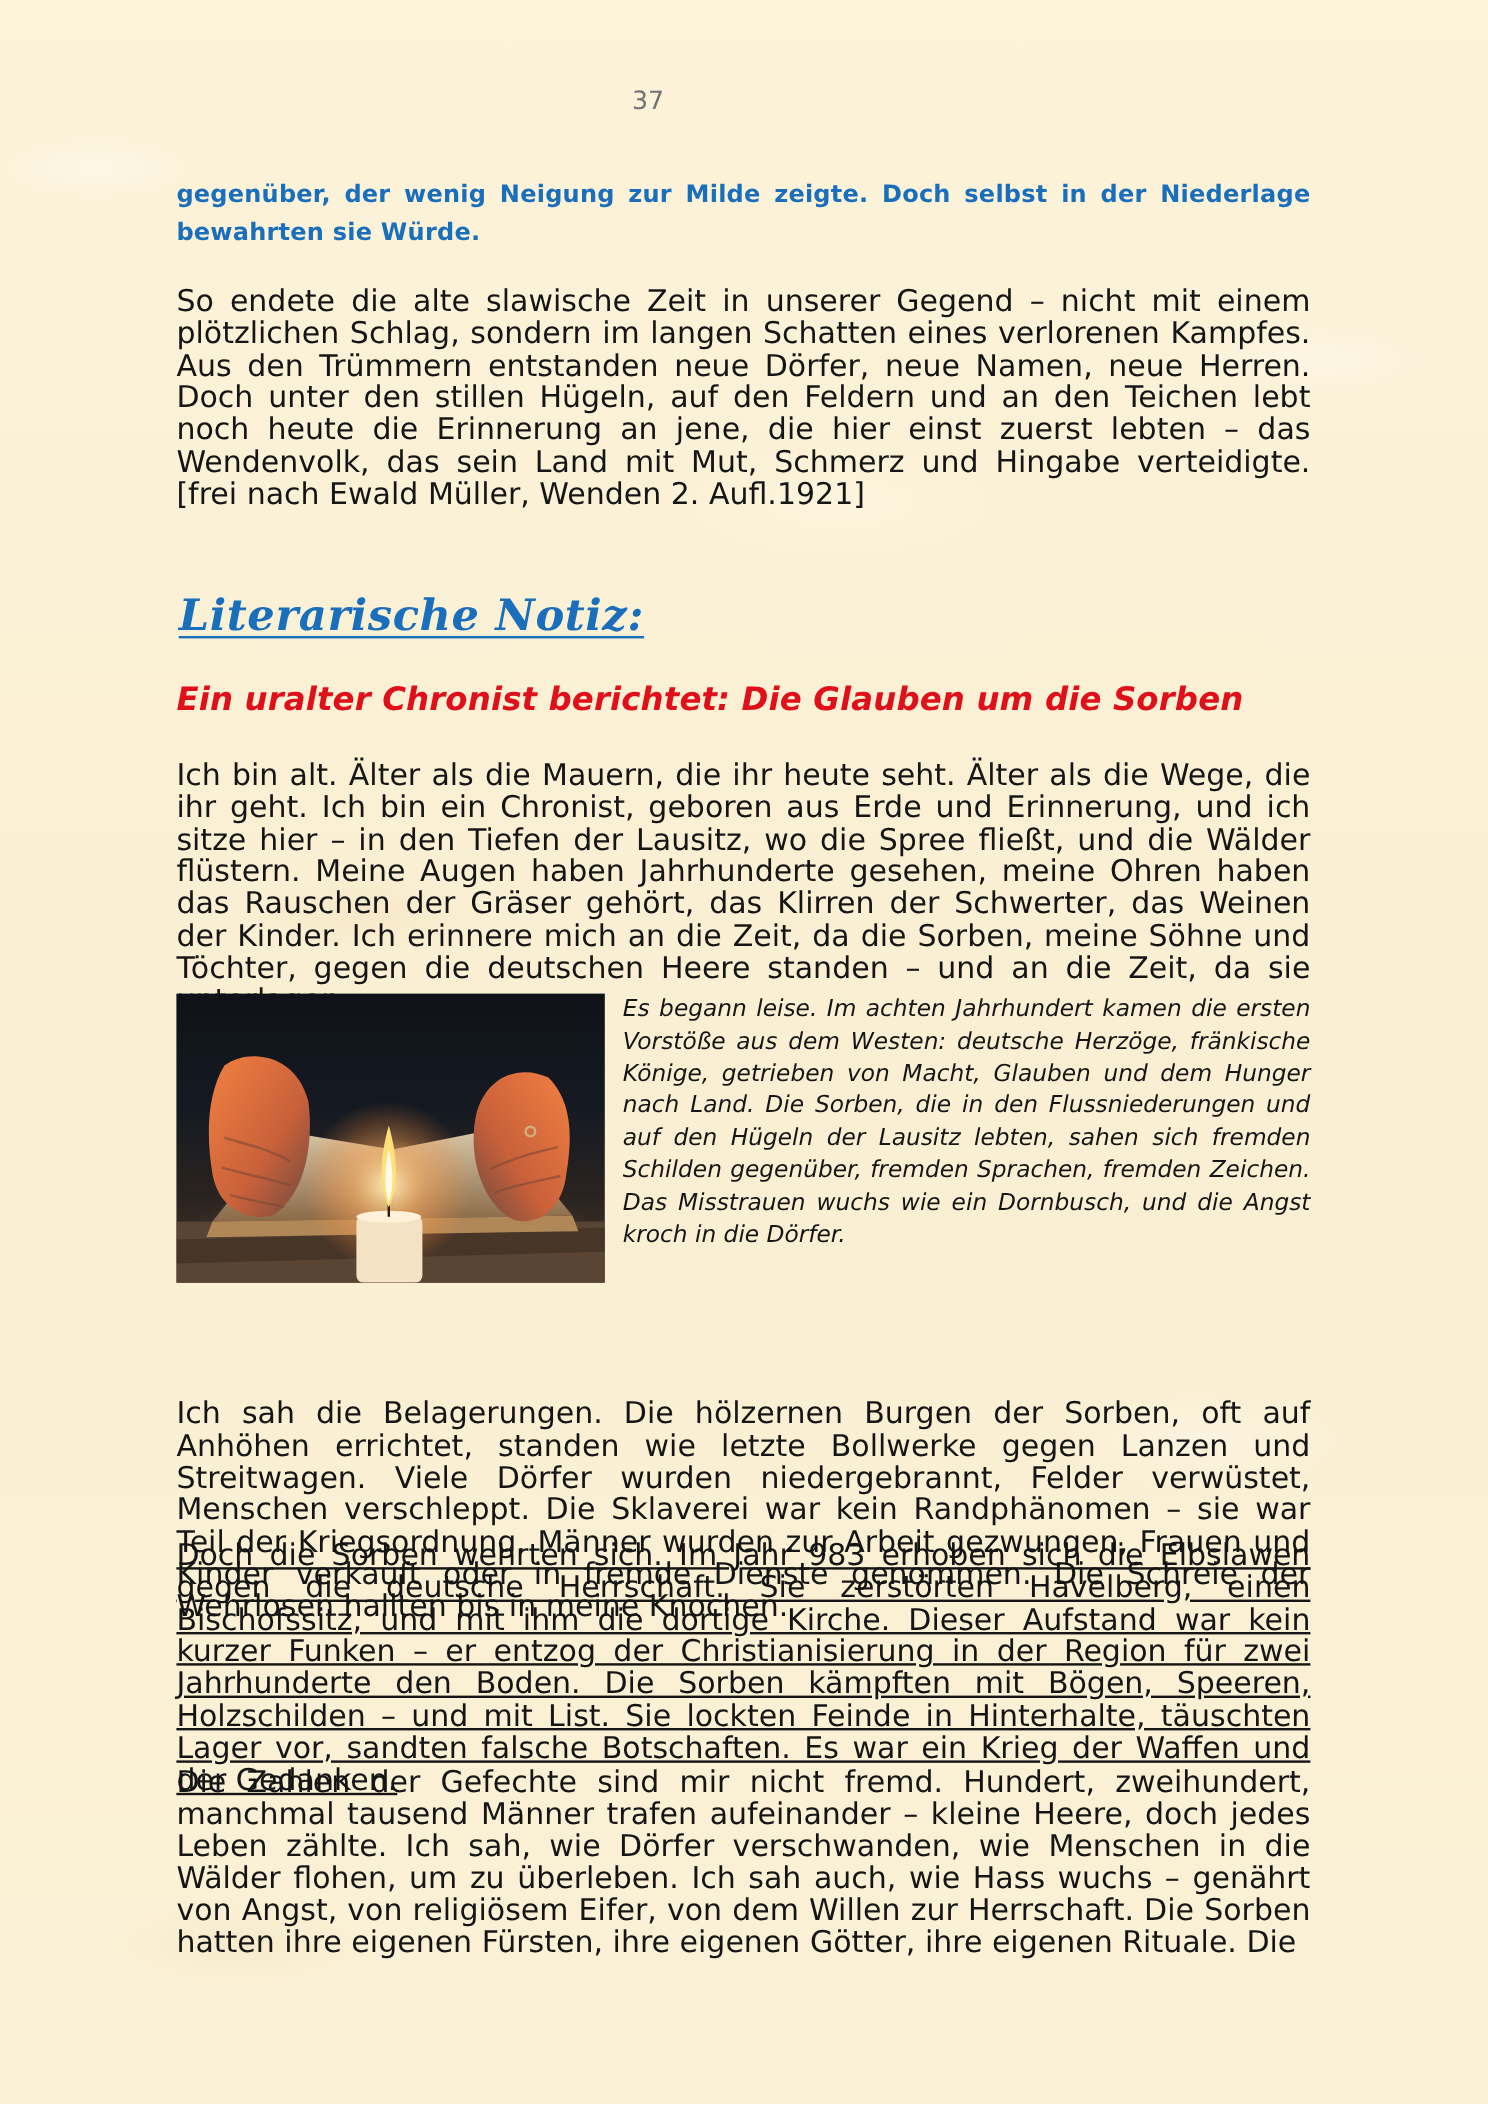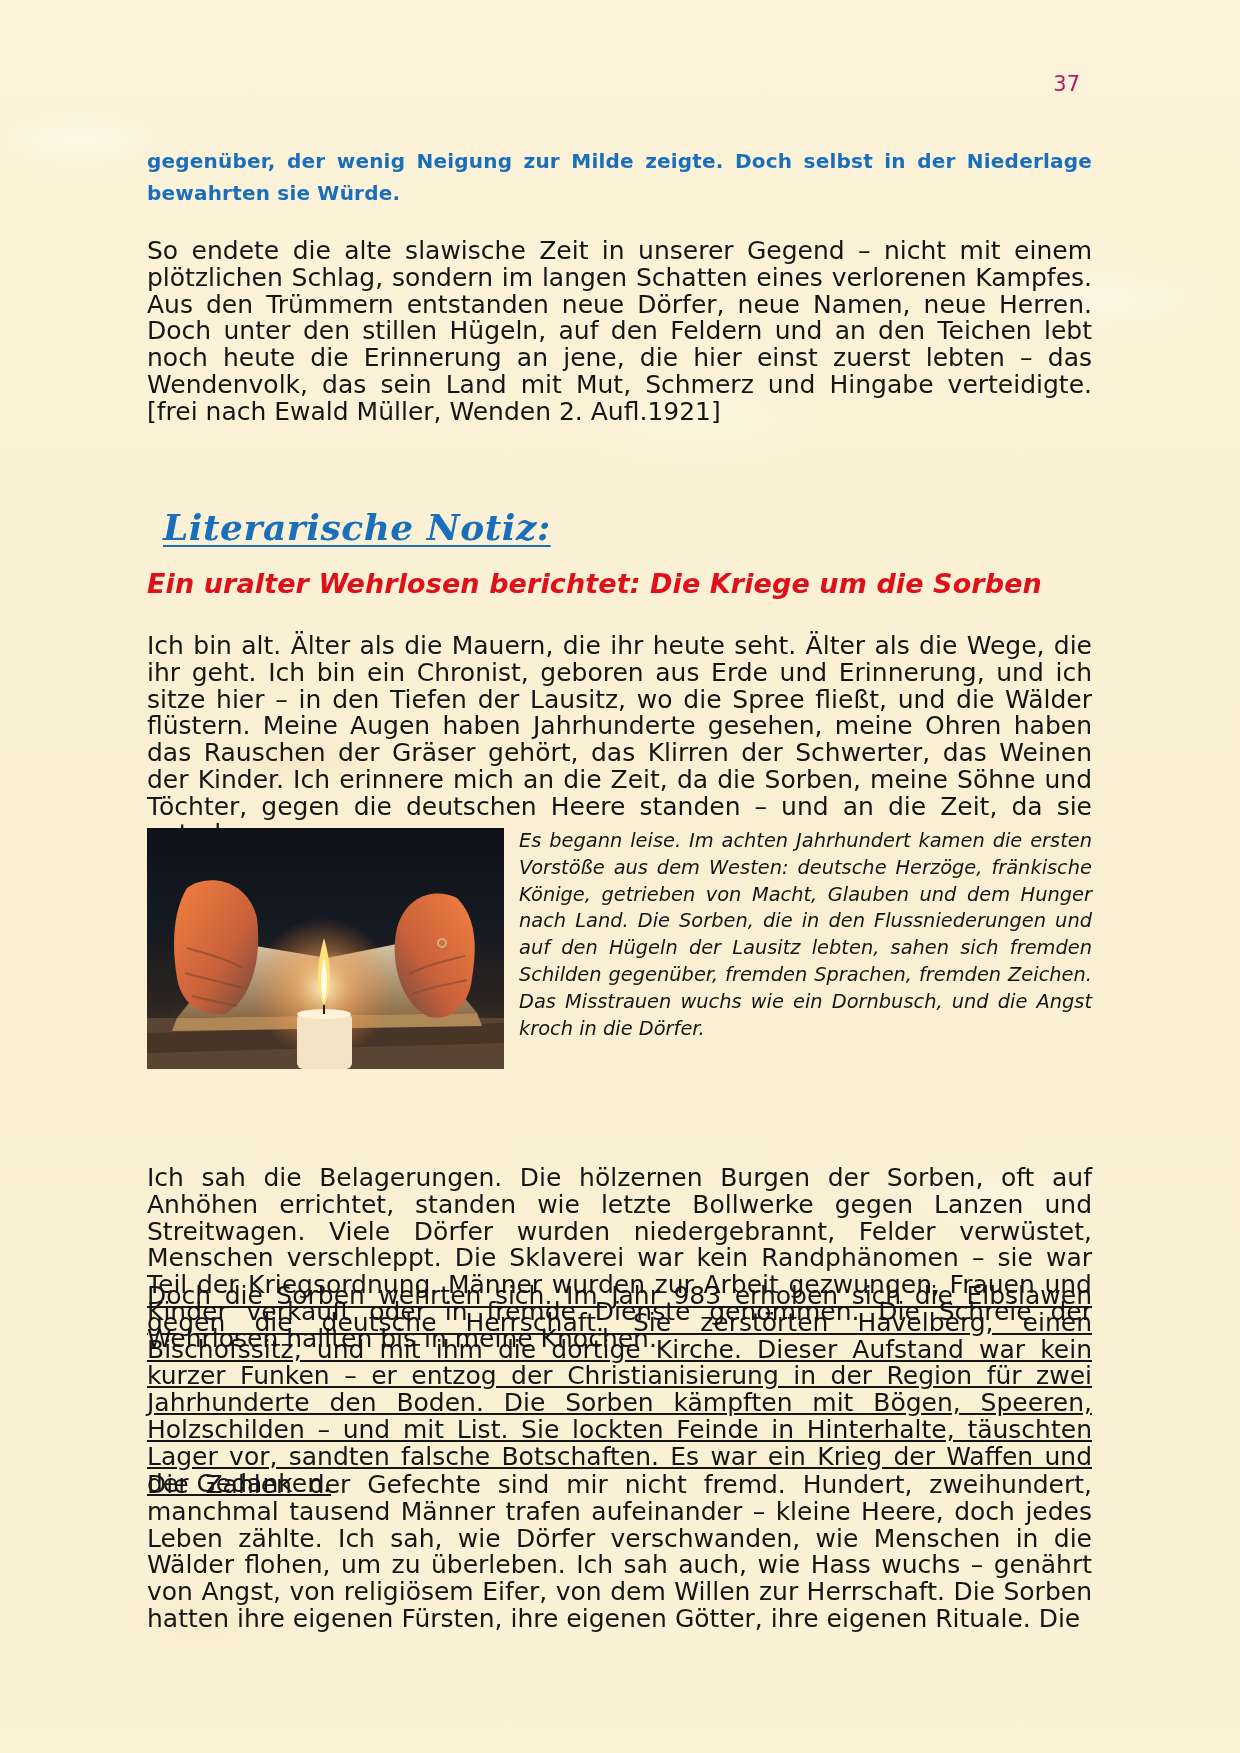--- a/index.html
+++ b/index.html
@@ -21,23 +21,23 @@
         radial-gradient(ellipse 200px 70px at 700px 420px, rgba(255,250,235,0.35), transparent 70%),
         linear-gradient(180deg, #fcf3da 0%, #faefd2 50%, #fbf1d6 100%);
       font-family: "DejaVu Sans", sans-serif;
       color: #141414;
     }
     .page-number {
       position: absolute;
       left: 0;
       width: 1080px;
       top: 72px;
-      text-align: right;
+      text-align: center;
       font-size: 21px;
-      color: #be185d;
+      color: #737373;
     }
     .content {
       position: absolute;
       left: 147px;
       width: 945px;
       top: 0;
     }
     .blue-bold {
       position: absolute;
       top: 145px;
@@ -59,21 +59,21 @@
       font-size: 25px;
       line-height: 26.8px;
       text-align: justify;
       color: #151515;
     }
     .para-1 { top: 238px; }
     .lit-heading {
       position: absolute;
       top: 490px;
       left: 0;
-      margin: 16px;
+      margin: 2px;
       font-family: "DejaVu Serif", serif;
       font-style: italic;
       font-weight: bold;
       font-size: 36px;
       color: #1a6fbd;
       text-decoration: underline;
       text-decoration-thickness: 2px;
       text-underline-offset: 5px;
       letter-spacing: 0.5px;
     }
@@ -129,21 +129,21 @@
 <div class="page-number">37</div>
 
 <div class="content">
 
   <p class="blue-bold">gegenüber, der wenig Neigung zur Milde zeigte. Doch selbst in der Niederlage bewahrten sie Würde.</p>
 
   <p class="para para-1">So endete die alte slawische Zeit in unserer Gegend – nicht mit einem plötzlichen Schlag, sondern im langen Schatten eines verlorenen Kampfes. Aus den Trümmern entstanden neue Dörfer, neue Namen, neue Herren. Doch unter den stillen Hügeln, auf den Feldern und an den Teichen lebt noch heute die Erinnerung an jene, die hier einst zuerst lebten – das Wendenvolk, das sein Land mit Mut, Schmerz und Hingabe verteidigte. [frei nach Ewald Müller, Wenden 2. Aufl.1921]</p>
 
   <h2 class="lit-heading">Literarische Notiz:</h2>
 
-  <h3 class="red-heading">Ein uralter Wehrlosen berichtet: Die Kriege um die Sorben</h3>
+  <h3 class="red-heading">Ein uralter Chronist berichtet: Die Glauben um die Sorben</h3>
 
   <p class="para para-2">Ich bin alt. Älter als die Mauern, die ihr heute seht. Älter als die Wege, die ihr geht. Ich bin ein Chronist, geboren aus Erde und Erinnerung, und ich sitze hier – in den Tiefen der Lausitz, wo die Spree fließt, und die Wälder flüstern. Meine Augen haben Jahrhunderte gesehen, meine Ohren haben das Rauschen der Gräser gehört, das Klirren der Schwerter, das Weinen der Kinder. Ich erinnere mich an die Zeit, da die Sorben, meine Söhne und Töchter, gegen die deutschen Heere standen – und an die Zeit, da sie unterlagen.</p>
 
   <div class="figure-block">
     <div class="photo" title="Hands cupped around a lit candle in front of an open book">
       <svg width="357" height="241" viewBox="0 0 357 241" xmlns="http://www.w3.org/2000/svg">
         <defs>
           <radialGradient id="glow" cx="50%" cy="50%" r="50%">
             <stop offset="0%" stop-color="#fff3c0" stop-opacity="0.95"></stop>
             <stop offset="40%" stop-color="#ffb060" stop-opacity="0.55"></stop>

